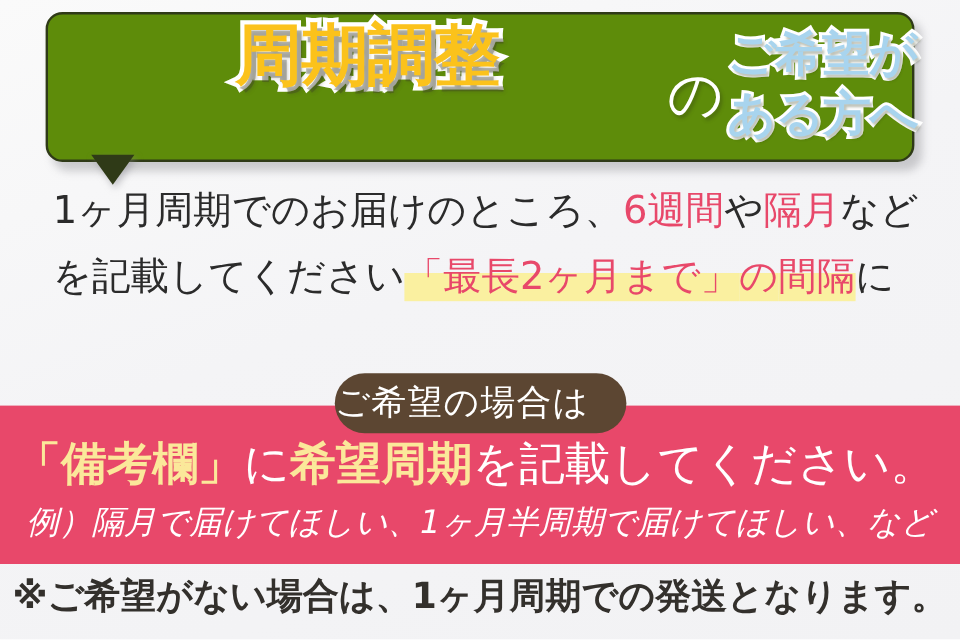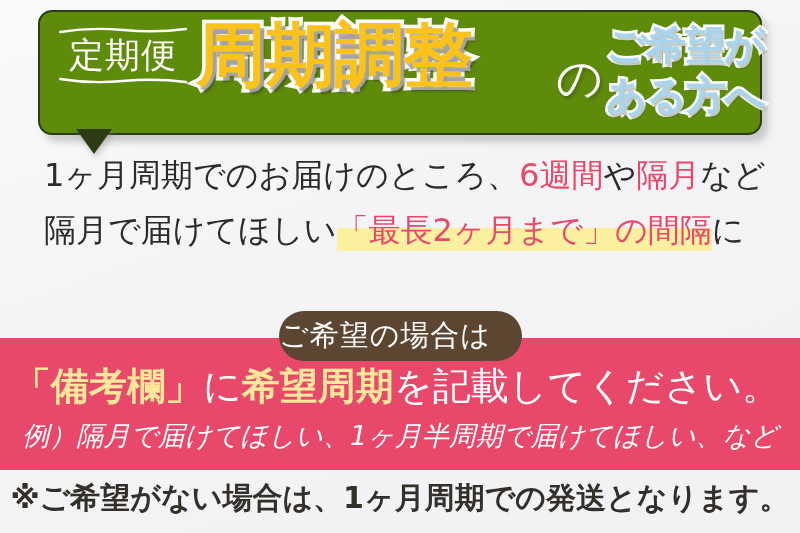--- a/index.html
+++ b/index.html
@@ -87,21 +87,21 @@
     line-height: 1.18;
     white-space: nowrap;
   }
 
   
   .main-title {
     position: absolute;
     left: 196px;
     top: 13px;
     font-family: "DejaVu Sans", "Liberation Sans", sans-serif;
-    font-size: 70px;
+    font-size: 56px;
     font-weight: 700;
     color: #FBC21B;
     letter-spacing: -1px;
     line-height: 1.22;
     white-space: nowrap;
     z-index: 5;
     -webkit-text-stroke: 7px #ffffff;
     paint-order: stroke fill;
     text-shadow:
       4px 5px 0 rgba(60,60,40,0.34),
@@ -248,42 +248,33 @@
   }
 </style>
 </head>
 <body>
 
 <div id="stage">
 
   <div class="header-bubble"></div>
   <div class="bubble-tail"></div>
 
-  <div class="teiki-block">
-    <svg class="wave-line" viewBox="0 0 128 9">
-      <path d="M1 6 Q 32 1 64 4 T 127 3" stroke="#ffffff" stroke-width="2.4" fill="none" stroke-linecap="round"></path>
-    </svg>
-    <div class="teiki-text">定期便</div>
-    <svg class="wave-line" viewBox="0 0 128 9">
-      <path d="M1 3 Q 32 8 64 5 T 127 6" stroke="#ffffff" stroke-width="2.4" fill="none" stroke-linecap="round"></path>
-    </svg>
-  </div>
 
   <div class="main-title">周期調整</div>
 
   <div class="no-particle">の</div>
 
   <div class="kibou-block">
     <div class="kibou-line">ご希望が</div>
     <div class="kibou-line">ある方へ</div>
   </div>
 
   <div class="body-copy">
     <span class="body-line"><span>1ヶ月周期でのお届けのところ、</span><span class="em-pink">6週間</span><span>や</span><span class="em-pink">隔月</span><span>など</span></span>
-    <span class="body-line"><span>隔月で届けてほしい</span><span class="hl-yellow em-pink">「最長2ヶ月まで」</span><span class="hl-yellow em-pink">の</span><span class="hl-yellow em-pink">間隔</span><span>に</span></span>
+    <span class="body-line"><span>を記載してください</span><span class="hl-yellow em-pink">「最長2ヶ月まで」</span><span class="hl-yellow em-pink">の</span><span class="hl-yellow em-pink">間隔</span><span>に</span></span>
   </div>
 
   <div class="pink-band"></div>
 
   <div class="pill-badge">
     <span class="pill-label">ご希望の場合は</span>
   </div>
 
   <div class="pink-main"><span class="em-yellow">「備考欄」</span><span>に</span><span class="em-yellow">希望周期</span><span>を記載してください。</span></div>
 

